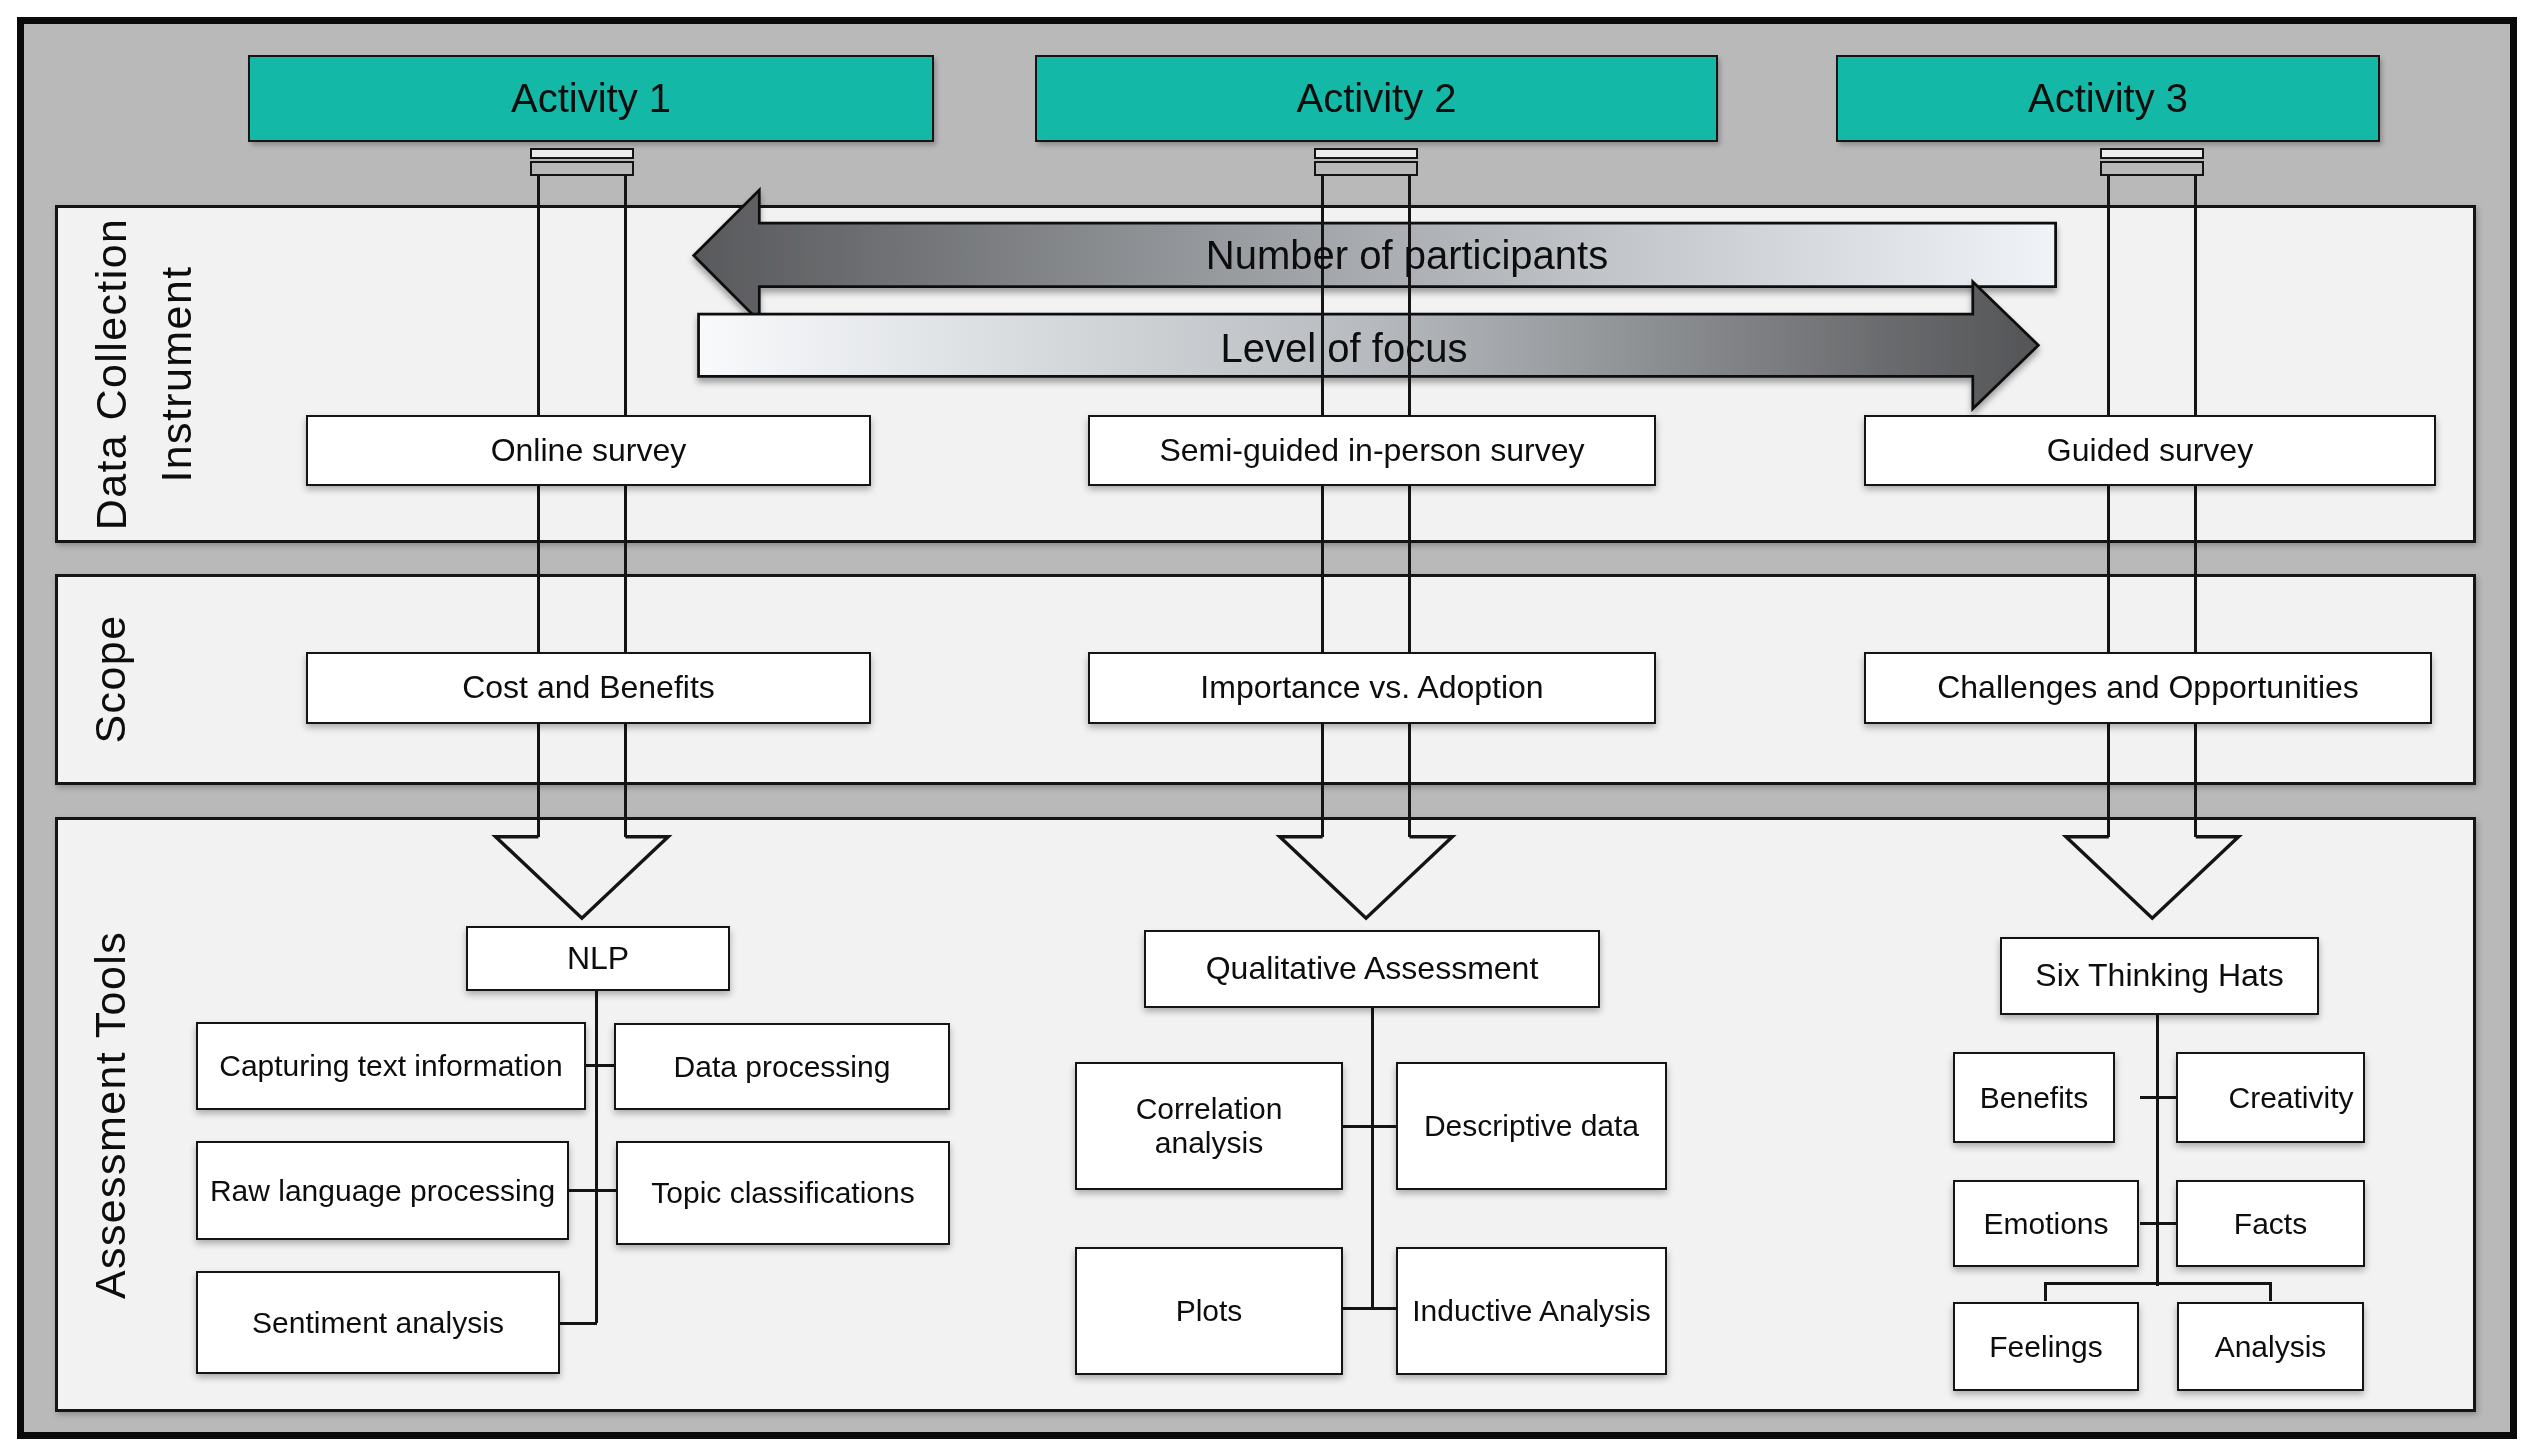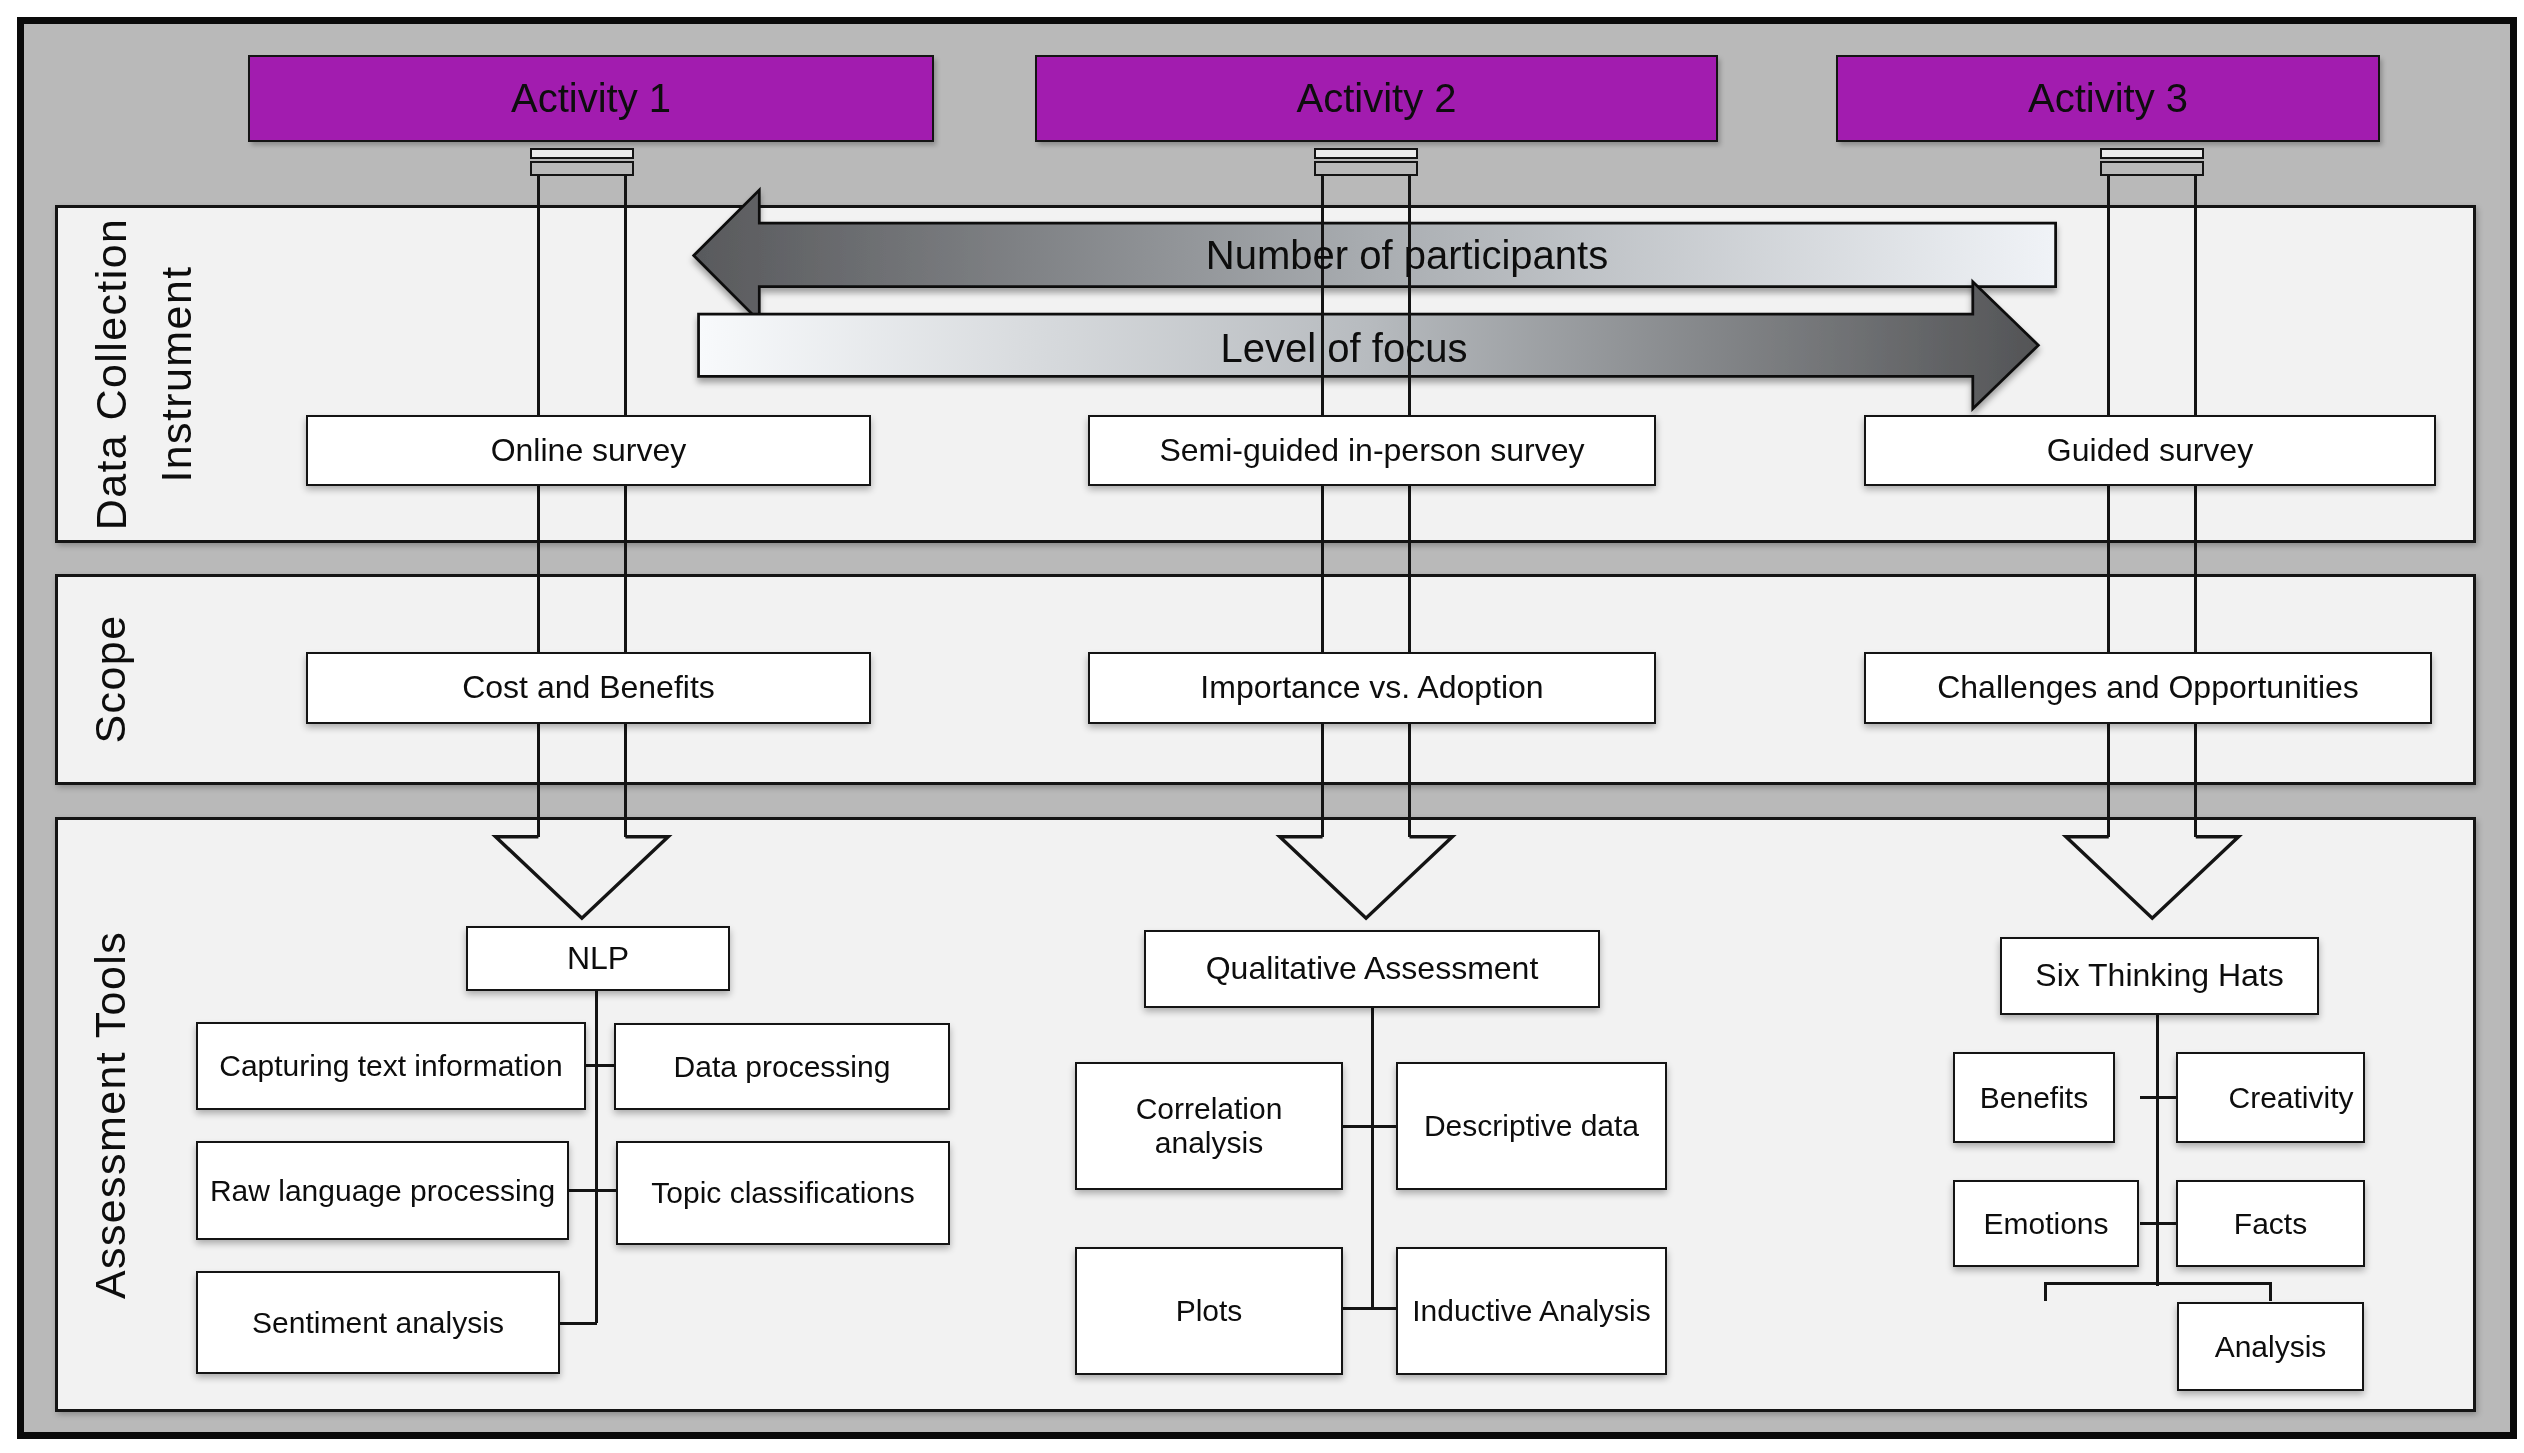--- a/index.html
+++ b/index.html
@@ -1,21 +1,21 @@
 <!DOCTYPE html>
 <html style="font-size:11px"><head>
 <meta charset="utf-8">
 <style>
   html,body{margin:0;padding:0;background:#ffffff;}
   #stage{position:relative;width:2525px;height:1454px;background:#ffffff;overflow:hidden;
          font-family:"Liberation Sans",sans-serif;color:#0d0d0d;}
   .abs{position:absolute;box-sizing:border-box;}
   .frame{background:#b9b9b9;border:7.6px solid #0a0a0a;}
   .panel{background:#f2f2f2;border:3.5px solid #141414;box-shadow:2.1px 2.8px 6.2px rgba(0,0,0,0.28);z-index:1;}
-  .actbox{background:#a21caf;border:2.8px solid #141414;z-index:4;display:flex;align-items:center;justify-content:center;
+  .actbox{background:#14b8a6;border:2.8px solid #141414;z-index:4;display:flex;align-items:center;justify-content:center;
           font-size:40px;box-shadow:2.8px 3.5px 4.8px rgba(0,0,0,0.25);}
   .bar1{background:#ececec;border:2.8px solid #141414;z-index:4;}
   .bar2{background:#b9b9b9;border:2.8px solid #141414;z-index:4;}
   .pipe{border-left:3.5px solid #141414;border-right:3.5px solid #141414;background:transparent;z-index:3;}
   .whitebox{background:#ffffff;border:2.8px solid #141414;z-index:5;display:flex;align-items:center;justify-content:center;
             text-align:center;font-size:32px;line-height:1.12;box-shadow:0 3.5px 7px rgba(0,0,0,0.30);padding:2.8px 7px;}
   .treebox{font-size:30px;}
   .rotlabel{z-index:2;transform:translate(-50%,-50%) rotate(-90deg);white-space:nowrap;text-align:center;
             font-size:43px;font-weight:500;letter-spacing:1.4px;line-height:1.5;}
   .vline{width:2.8px;background:#141414;z-index:2;}
@@ -117,16 +117,17 @@
   <div class="abs vline" style="left:2156px;top:1015px;height:271px;"></div>
   <div class="abs hline" style="left:2140px;top:1096px;width:36px;"></div>
   <div class="abs hline" style="left:2140px;top:1222px;width:36px;"></div>
   <div class="abs hline" style="left:2044px;top:1282px;width:228px;"></div>
   <div class="abs vline" style="left:2044px;top:1282px;height:19.3px;"></div>
   <div class="abs vline" style="left:2269px;top:1282px;height:19.3px;"></div>
   <div class="abs whitebox treebox" style="left:1953px;top:1052px;width:162px;height:91px;">Benefits</div>
   <div class="abs whitebox treebox" style="left:2176px;top:1052px;width:189px;height:91px;padding-left:48px;">Creativity</div>
   <div class="abs whitebox treebox" style="left:1953px;top:1180px;width:186px;height:87px;">Emotions</div>
   <div class="abs whitebox treebox" style="left:2176px;top:1180px;width:189px;height:87px;">Facts</div>
+  <div class="abs whitebox treebox" style="left:1953px;top:1302px;width:186px;height:89px;">Feelings</div>
   <div class="abs whitebox treebox" style="left:2177px;top:1302px;width:187px;height:89px;">Analysis</div>
 
 </div>
 
 
 </body></html>

